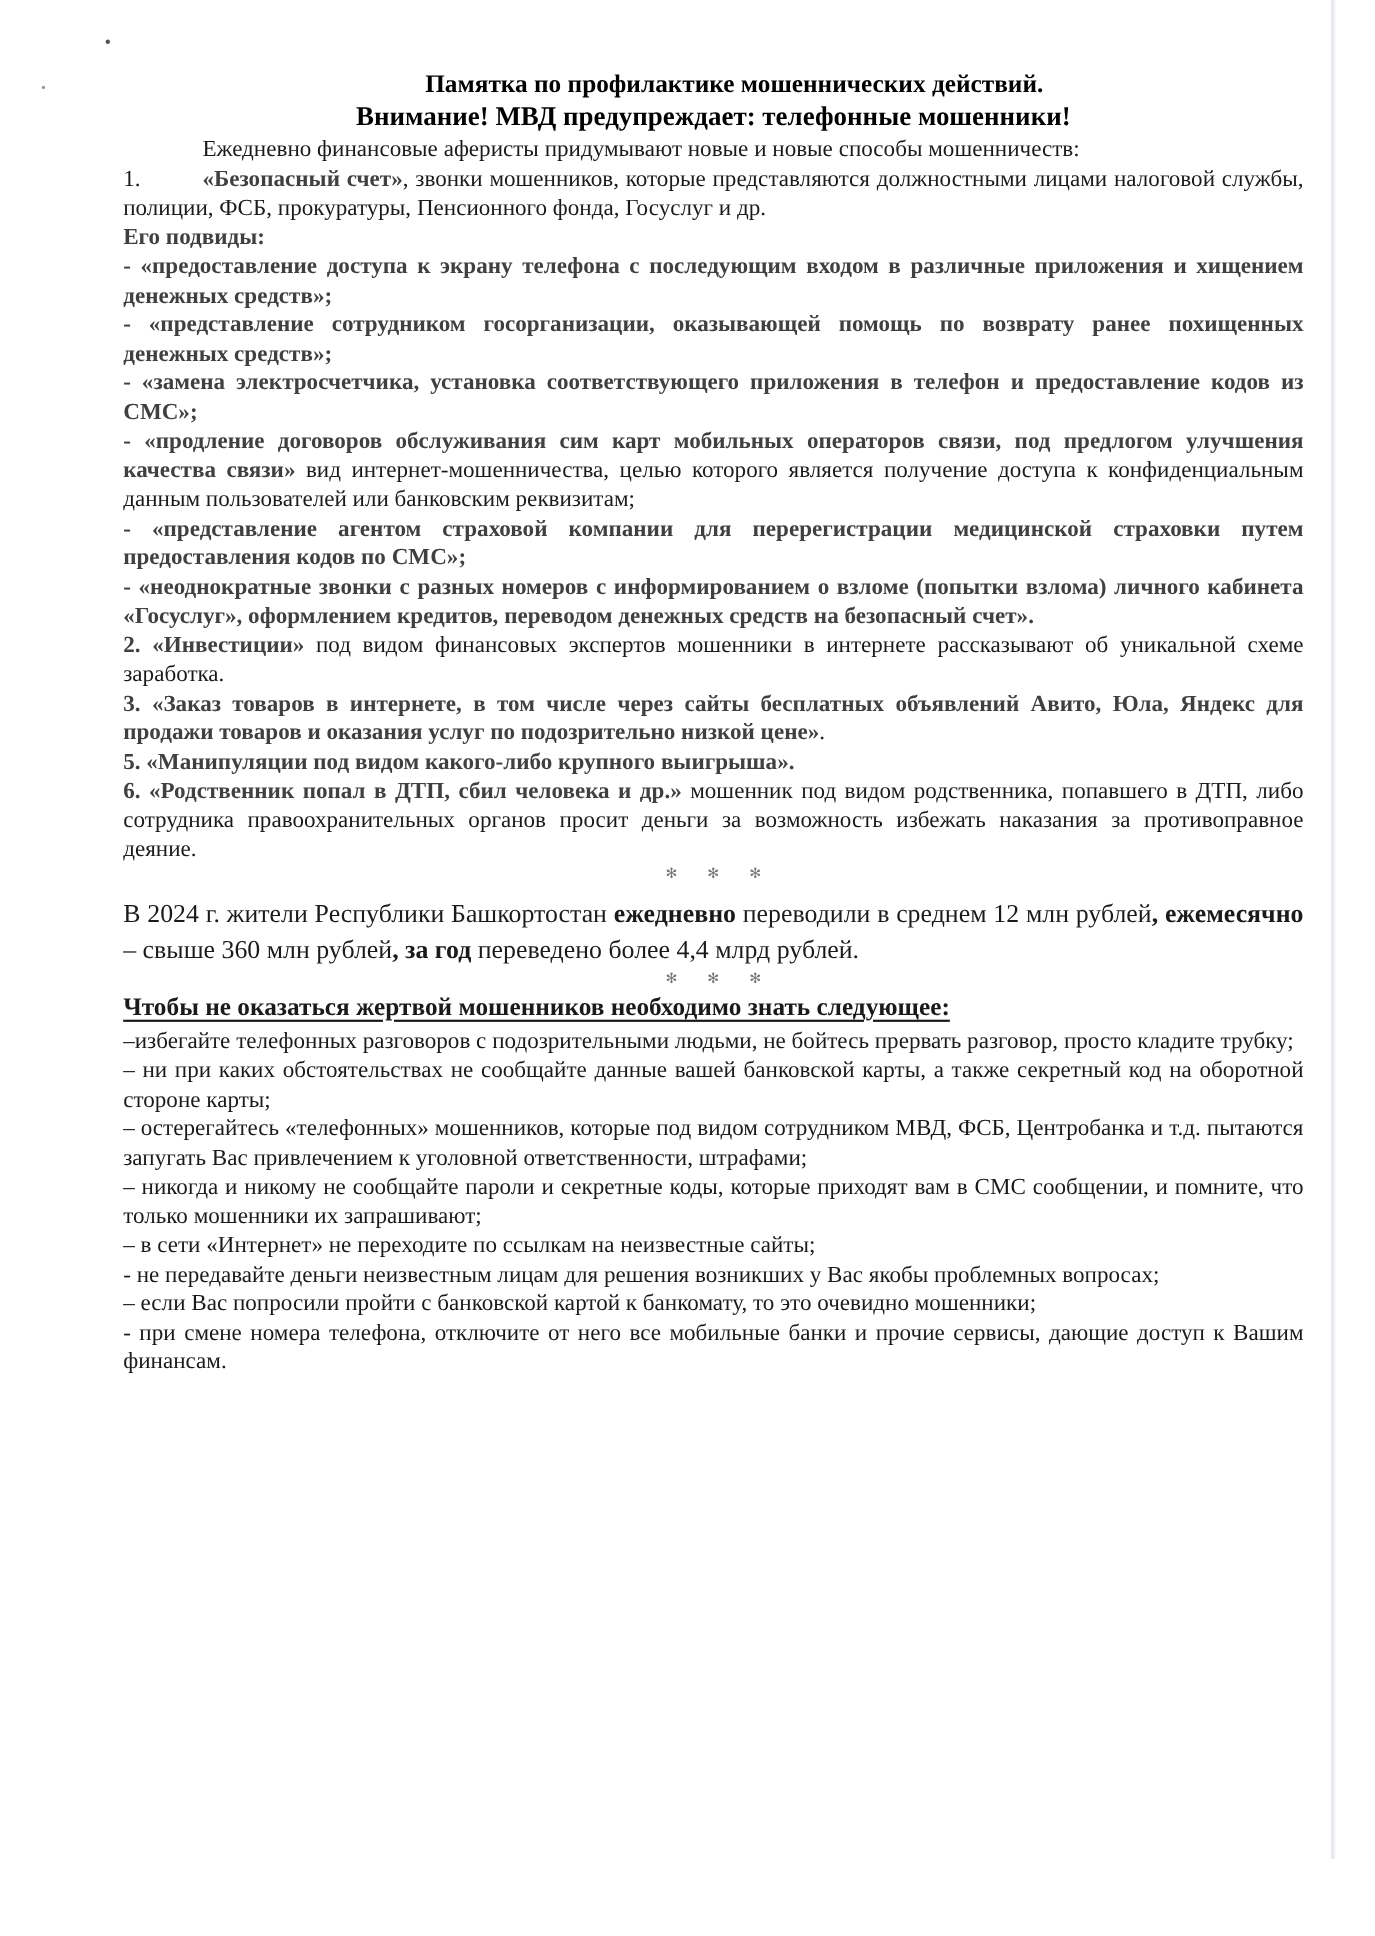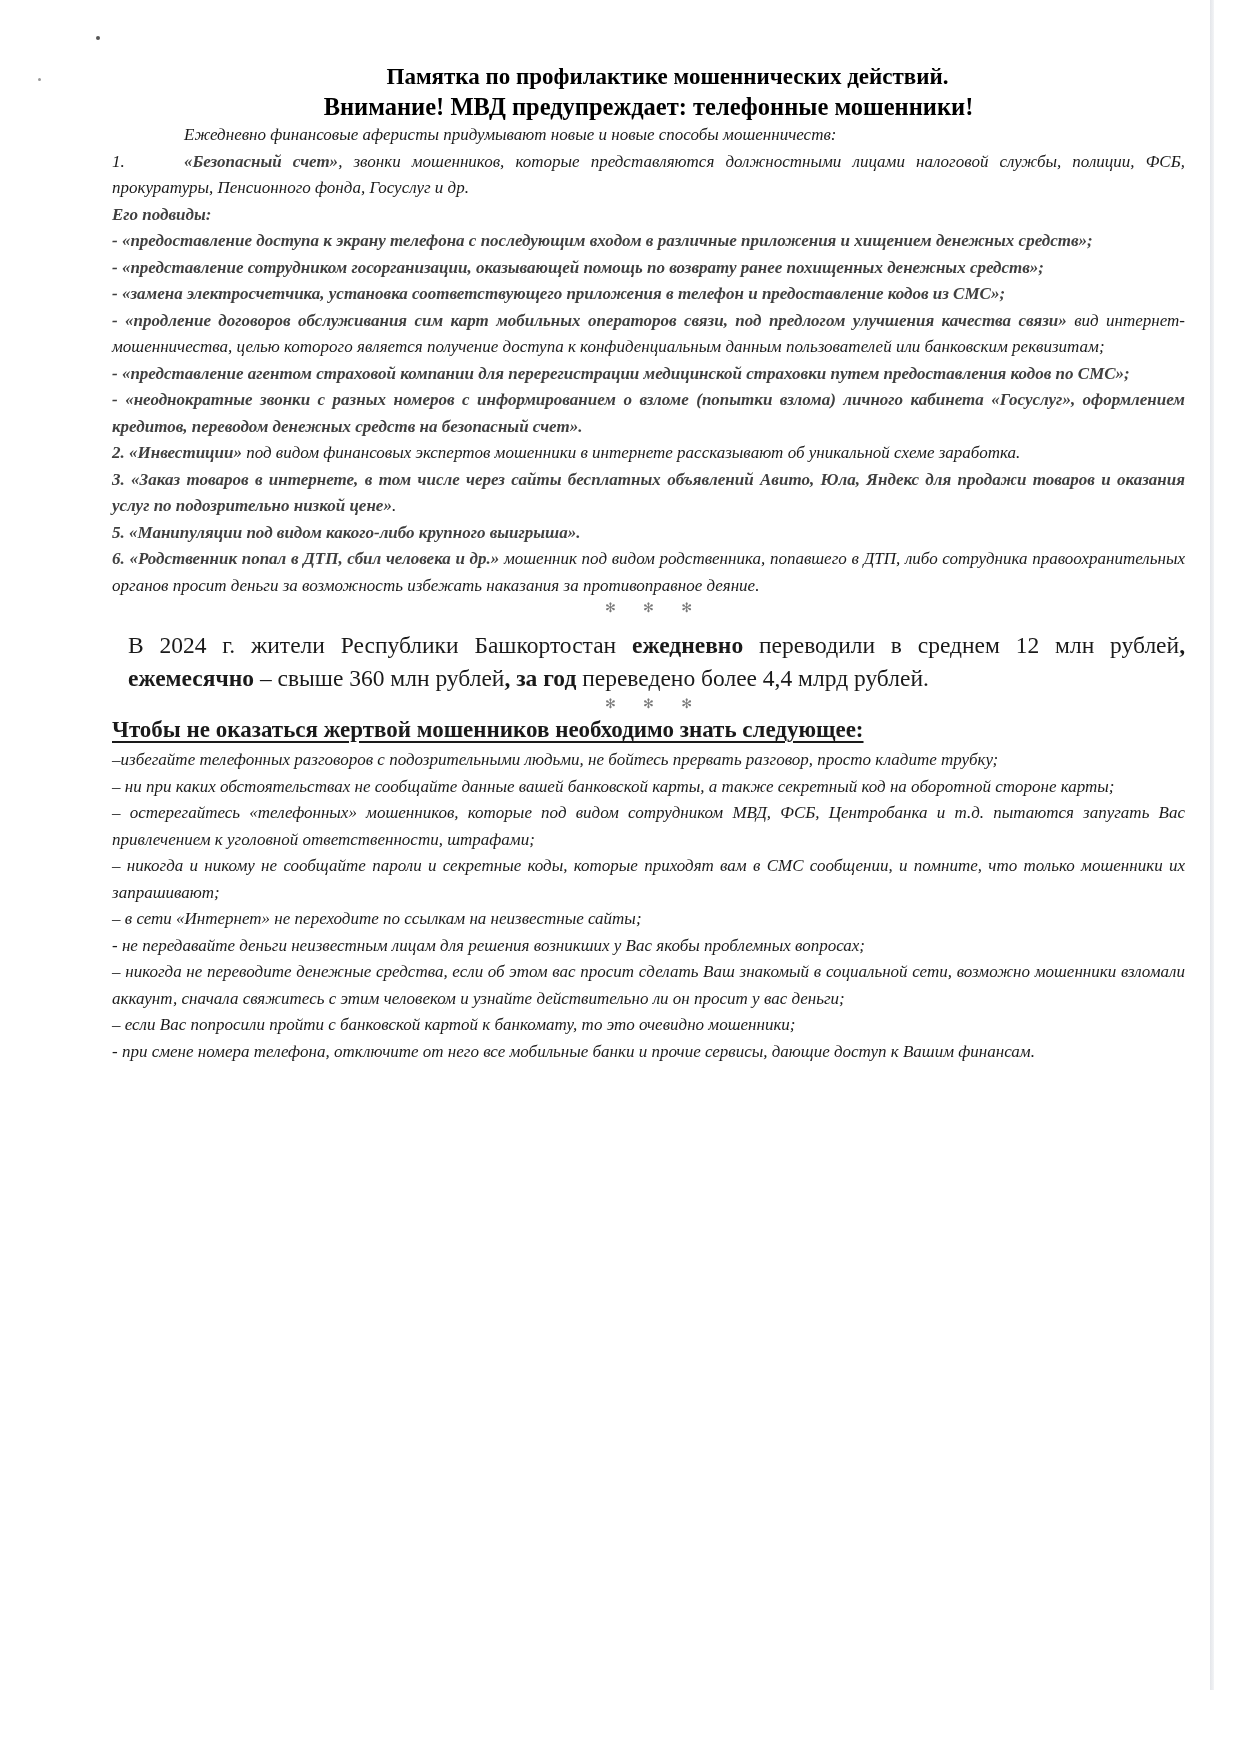--- a/index.html
+++ b/index.html
@@ -3,26 +3,26 @@
 <meta charset="utf-8">
 <style>
   html, body { margin: 0; padding: 0; background: #ffffff; }
   body { width: 1250px; height: 1760px; position: relative; overflow: hidden; color: #1a1a1a; }
   .speck { position: absolute; background: #555; border-radius: 50%; }
   .right-edge { position: absolute; left: 1210px; top: 0; width: 4px; height: 1690px; background: linear-gradient(to right, #e4e6ea, #f3f4f6); }
   .page { position: absolute; left: 112px; top: 62px; width: 1073px; font-family: "Liberation Serif", "DejaVu Serif", serif; }
   .title { text-align: center; font-weight: bold; font-size: 23px; line-height: 30px; color: #000000; }
   .title.t1 { padding-left: 38px; }
   .title.t2 { font-size: 24.5px; }
-  .p { font-size: 17px; line-height: 26.5px; text-align: justify; margin: 0; font-style: italic; }
+  .p { font-size: 21px; line-height: 26.5px; text-align: justify; margin: 0; }
   .p b { font-weight: bold; color: #404040; }
   .intro { text-indent: 72px; text-align: left; }
   .num1 { display: inline-block; width: 72px; }
   .stars { text-align: center; font-size: 13px; line-height: 18px; color: #777; letter-spacing: 12px; padding-left: 12px; }
-  .stats { font-size: 23.5px; line-height: 33px; text-align: justify; margin: 4px 0 0 16px; }
+  .stats { font-size: 23.5px; line-height: 33px; text-align: justify; margin: 4px 0 0 0; }
   .stats-gap { height: 8px; }
   .heading { font-size: 23px; font-weight: bold; text-decoration: underline; text-decoration-thickness: 2px; text-underline-offset: 4px; line-height: 34px; }
   .sign { text-align: right; font-weight: bold; font-size: 19.5px; line-height: 30px; margin-top: 6px; }
 </style>
 </head>
 <body>
 
 <div class="speck" style="left:96px;top:36px;width:4px;height:4px;"></div>
 <div class="speck" style="left:38px;top:78px;width:3px;height:3px;background:#999;"></div>
 <div class="right-edge"></div>
@@ -57,17 +57,16 @@
   <div class="stars">✻ ✻ ✻</div>
 
   <div class="heading">Чтобы не оказаться жертвой мошенников необходимо знать следующее:</div>
 
   <p class="p">–избегайте телефонных разговоров с подозрительными людьми, не бойтесь прервать разговор, просто кладите трубку;</p>
   <p class="p">– ни при каких обстоятельствах не сообщайте данные вашей банковской карты, а также секретный код на оборотной стороне карты;</p>
   <p class="p">– остерегайтесь «телефонных» мошенников, которые под видом сотрудником МВД, ФСБ, Центробанка и т.д. пытаются запугать Вас привлечением к уголовной ответственности, штрафами;</p>
   <p class="p">– никогда и никому не сообщайте пароли и секретные коды, которые приходят вам в СМС сообщении, и помните, что только мошенники их запрашивают;</p>
   <p class="p">– в сети «Интернет» не переходите по ссылкам на неизвестные сайты;</p>
   <p class="p">- не передавайте деньги неизвестным лицам для решения возникших у Вас якобы проблемных вопросах;</p>
-  <p class="p">– никогда не переводите денежные средства, если об этом вас просит сделать Ваш знакомый в социальной сети, возможно мошенники взломали аккаунт, сначала свяжитесь с этим человеком и узнайте действительно ли он просит у вас деньги;</p>
   <p class="p">– если Вас попросили пройти с банковской картой к банкомату, то это очевидно мошенники;</p>
   <p class="p">- при смене номера телефона, отключите от него все мобильные банки и прочие сервисы, дающие доступ к Вашим финансам.</p>
 
 </div>
 
 </body></html>

